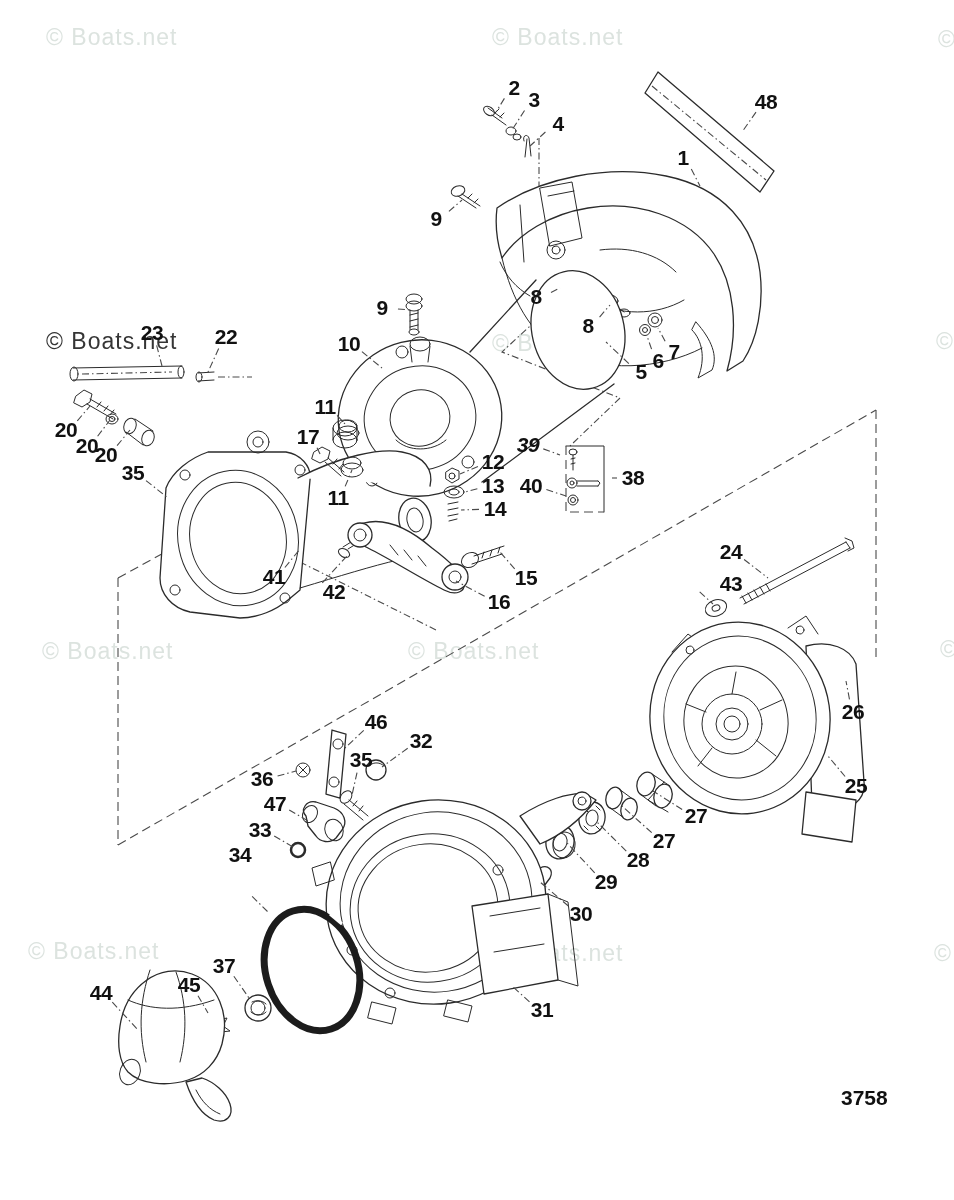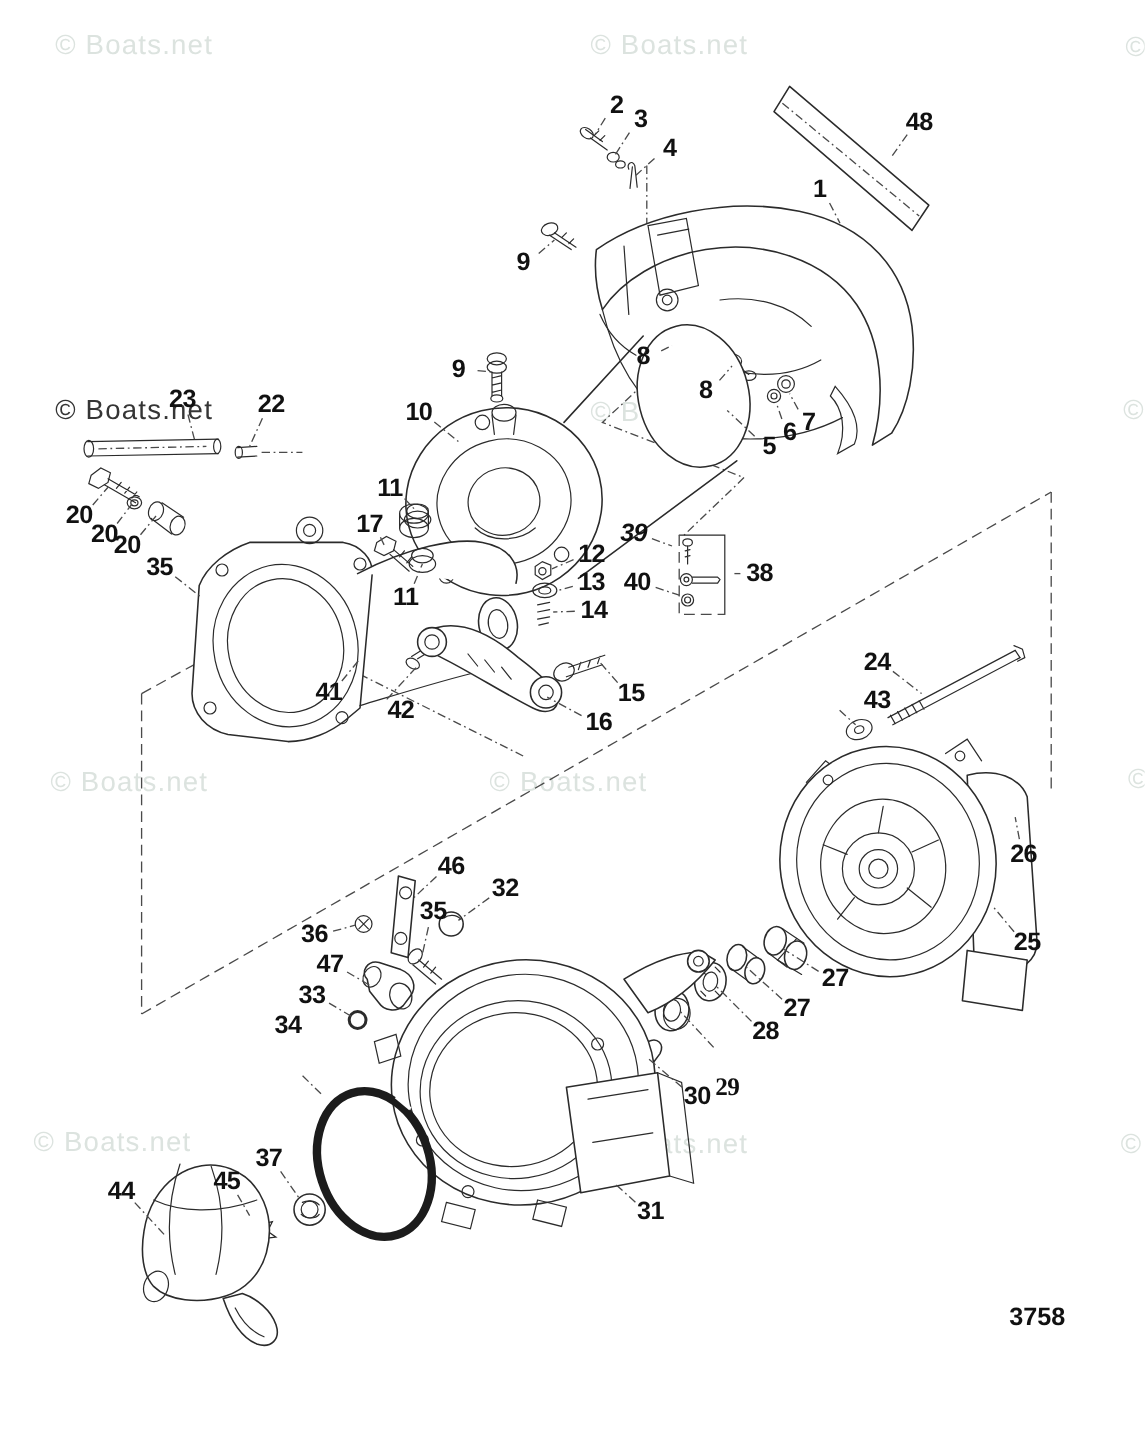--- a/index.html
+++ b/index.html
@@ -455,21 +455,21 @@
       <div class="callout" style="left: 311px; top: 592px; padding-left: 46px;">42</div>
       <div class="callout" style="left: 526px; top: 578px;">15</div>
       <div class="callout" style="left: 499px; top: 602px;">16</div>
       <div class="callout" style="left: 731px; top: 552px;">24</div>
       <div class="callout" style="left: 687px; top: 584px; margin-left: 44px;">43</div>
       <div class="callout" style="left: 853px; top: 712px;">26</div>
       <div class="callout" style="left: 856px; top: 786px;">25</div>
       <div class="callout" style="left: 696px; top: 816px;">27</div>
       <div class="callout" style="left: 664px; top: 841px;">27</div>
       <div class="callout" style="left: 638px; top: 860px;">28</div>
-      <div class="callout" style="left: 606px; top: 906px; font-family: Liberation Serif, serif;">29</div>
+      <div class="callout" style="left: 606px; top: 882px;">29</div>
       <div class="callout" style="left: 581px; top: 914px;">30</div>
       <div class="callout" style="left: 376px; top: 722px;">46</div>
       <div class="callout" style="left: 421px; top: 741px;">32</div>
       <div class="callout" style="left: 361px; top: 760px;">35</div>
       <div class="callout" style="left: 262px; top: 779px;">36</div>
       <div class="callout" style="left: 275px; top: 804px;">47</div>
       <div class="callout" style="left: 260px; top: 830px;">33</div>
       <div class="callout" style="left: 240px; top: 855px;">34</div>
       <div class="callout" style="left: 224px; top: 966px;">37</div>
       <div class="callout" style="left: 189px; top: 985px;">45</div>

